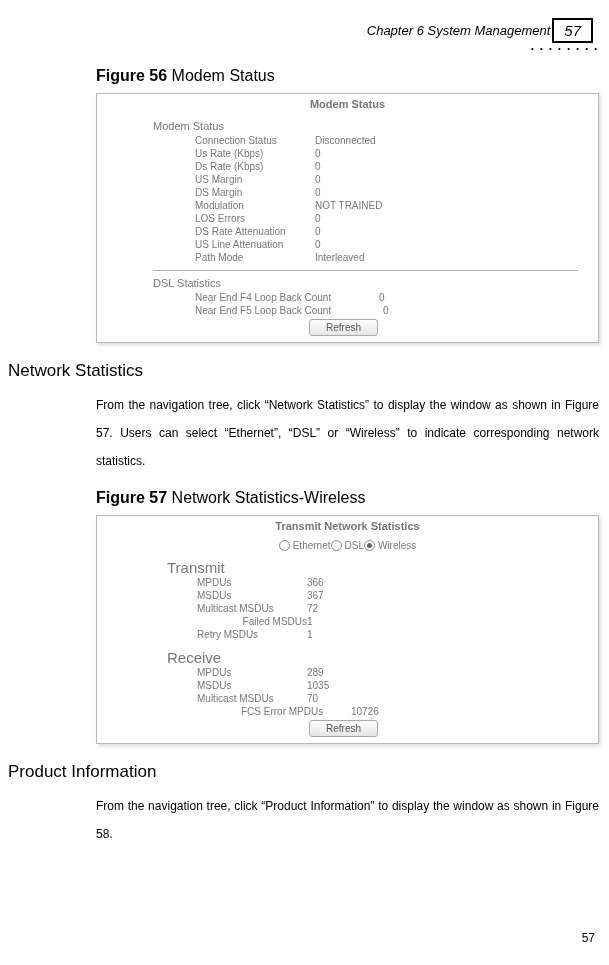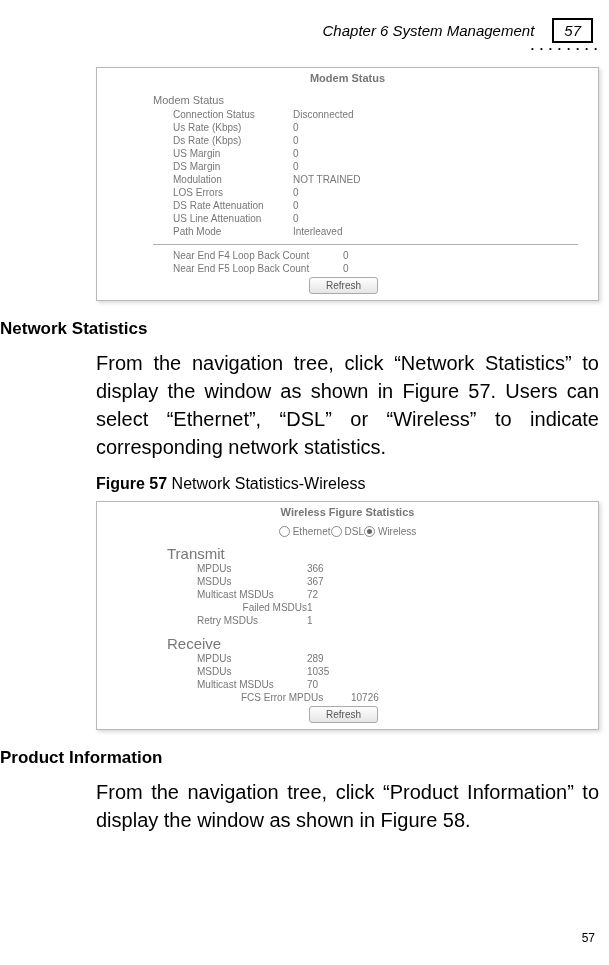--- a/index.html
+++ b/index.html
@@ -13,22 +13,22 @@
     position: relative;
   }
   .header-row {
     display: flex;
     justify-content: flex-end;
     align-items: center;
     padding: 18px 10px 0 0;
   }
   .chapter-title {
     font-style: italic;
-    font-size: 15px;
-    margin-right: 18px;
+    font-size: 13px;
+    margin-right: 2px;
   }
   .page-box {
     border: 2px solid #000;
     padding: 2px 10px;
     font-style: italic;
     font-size: 15px;
     margin-right: 6px;
   }
   .header-dots {
     position: absolute;
@@ -62,21 +62,21 @@
     padding: 4px 0;
     filter: blur(0.4px);
   }
   .section-label {
     font-size: 11px;
     color: #777;
     margin-left: 56px;
     margin-top: 6px;
     filter: blur(0.3px);
   }
-  .kv-block { margin-left: 76px; margin-top: 2px; }
+  .kv-block { margin-left: 98px; margin-top: 2px; }
   .kv-row { display: flex; font-size: 10px; color: #777; line-height: 13px; filter: blur(0.3px);}
   .kv-key { width: 120px; }
   .kv-val { }
   .hr-inner {
     border: none;
     border-top: 1px solid #b0b0b0;
     margin: 6px 20px 4px 56px;
   }
   .refresh-row {
     display: flex;
@@ -111,25 +111,25 @@
   .subhead {
     font-size: 15px;
     color: #777;
     margin-left: 70px;
     margin-top: 8px;
     filter: blur(0.3px);
   }
   .kv-block2 { margin-left: 100px; margin-top: 0px; }
   h3.sec {
     font-size: 17px;
-    font-weight: bold;
-    margin: 14px 0 10px 0;
+    font-weight: normal;
+    margin: 14px 0 10px 8px;
   }
   p.body {
-    font-size: 20px;
+    font-size: 12px;
     line-height: 28px;
     text-align: justify;
     margin: 0 0 14px 0;
   }
   .footer-pn {
     position: absolute;
     bottom: 20px;
     right: 14px;
     font-size: 12px;
   }
@@ -138,20 +138,21 @@
 <body>
 
 <div class="header-row">
   <span class="chapter-title">Chapter 6 System Management</span>
   <span class="page-box">57</span>
 </div>
 <div class="header-dots">• • • • • • • •</div>
 
 <div class="content">
   <div class="indent">
+    <div class="caption"><b>Figure 56</b><span> Modem Status</span></div>
     <div class="figure-box">
       <div class="panel-title">Modem Status</div>
       <div class="section-label">Modem Status</div>
       <div class="kv-block" id="fig56rows1">
           <div class="kv-row">
             <div class="kv-key">Connection Status</div>
             <div class="kv-val">Disconnected</div>
           </div>
           <div class="kv-row">
             <div class="kv-key">Us Rate (Kbps)</div>
@@ -184,44 +185,45 @@
           <div class="kv-row">
             <div class="kv-key">US Line Attenuation</div>
             <div class="kv-val">0</div>
           </div>
           <div class="kv-row">
             <div class="kv-key">Path Mode</div>
             <div class="kv-val">Interleaved</div>
           </div>
         </div>
       <hr class="hr-inner">
+      <div class="section-label">DSL Statistics</div>
       <div class="kv-block" id="fig56rows2">
           <div class="kv-row">
-            <div class="kv-key" style="width: 170px;">Near End F4 Loop Back Count</div>
-            <div class="kv-val">0</div>
-          </div>
-          <div class="kv-row">
-            <div class="kv-key" style="width: 170px;">Near End F5 Loop Back Count</div>
+            <div class="kv-key" style="width: 184px;">Near End F4 Loop Back Count</div>
+            <div class="kv-val">0</div>
+          </div>
+          <div class="kv-row">
+            <div class="kv-key" style="width: 188px;">Near End F5 Loop Back Count</div>
             <div class="kv-val">0</div>
           </div>
         </div>
       <div class="refresh-row">
         <span class="refresh-btn">Refresh</span>
       </div>
     </div>
   </div>
 
   <div class="indent2">
     <h3 class="sec">Network Statistics</h3>
   </div>
   <div class="indent">
     <p class="body">From the navigation tree, click “Network Statistics” to display the window as shown in Figure 57. Users can select “Ethernet”, “DSL” or “Wireless” to indicate corresponding network statistics.</p>
     <div class="caption"><b>Figure 57</b><span> Network Statistics-Wireless</span></div>
     <div class="figure-box">
-      <div class="panel-title">Wireless Figure Statistics</div>
+      <div class="panel-title">Transmit Network Statistics</div>
       <div class="radio-row" id="fig57radios">
           <div class="radio-item">
             <span class="radio-dot"></span>
             <span>Ethernet</span>
           </div>
           <div class="radio-item">
             <span class="radio-dot"></span>
             <span>DSL</span>
           </div>
           <div class="radio-item">

